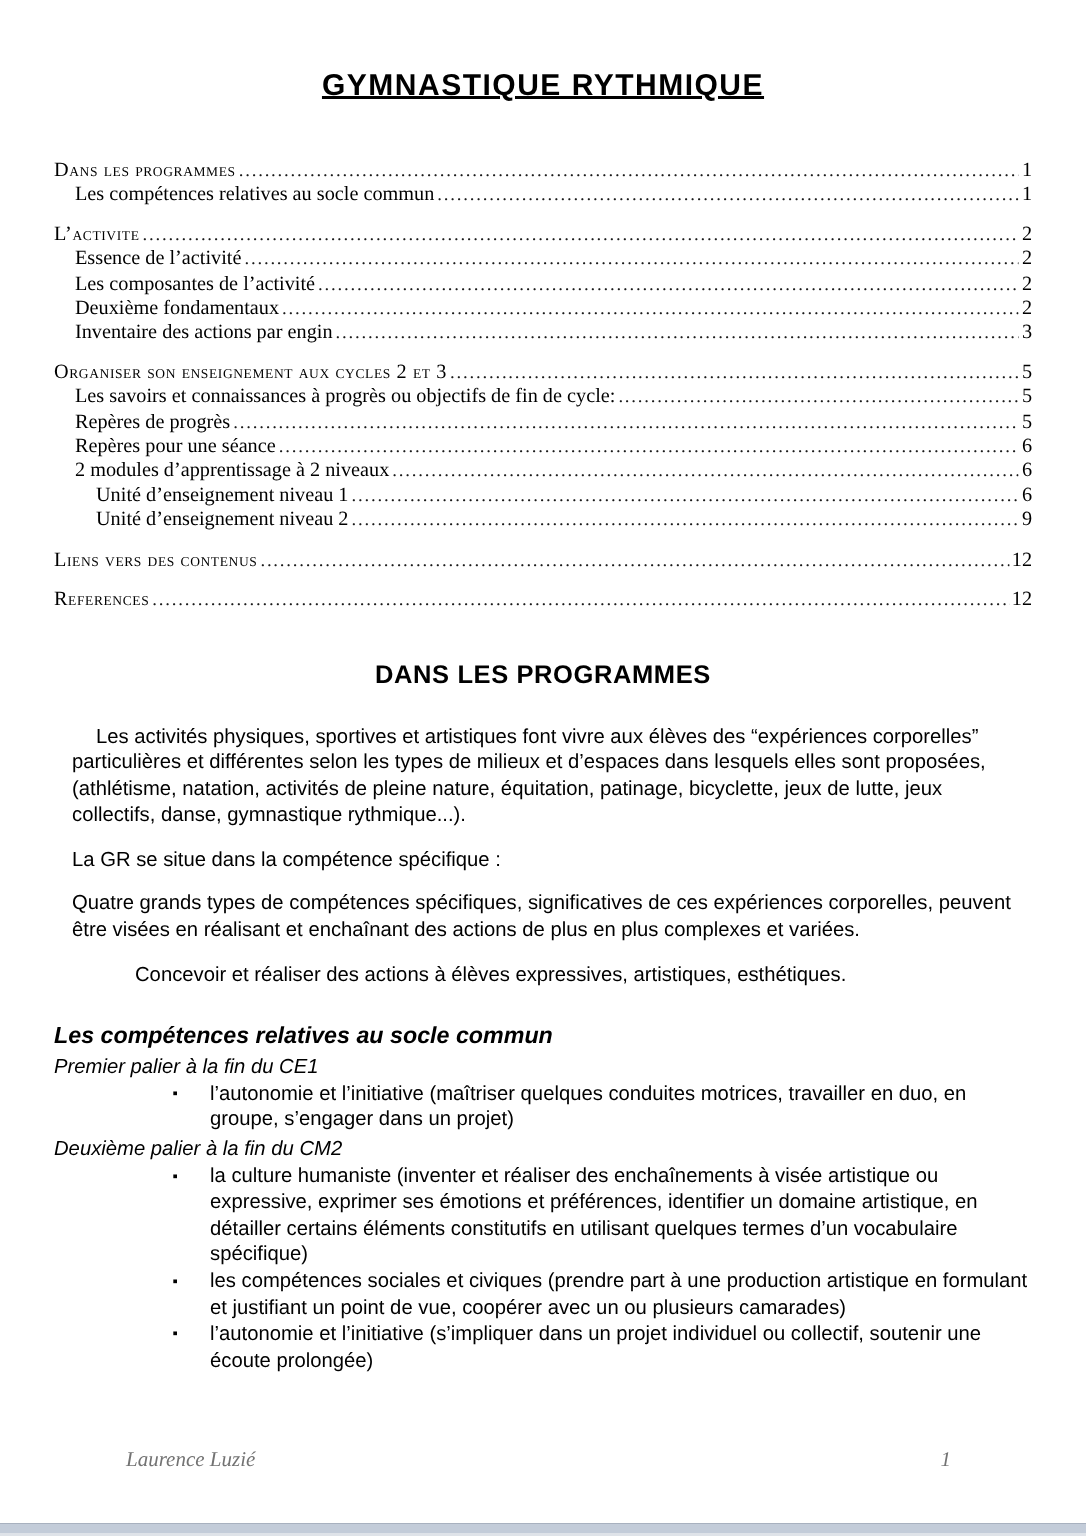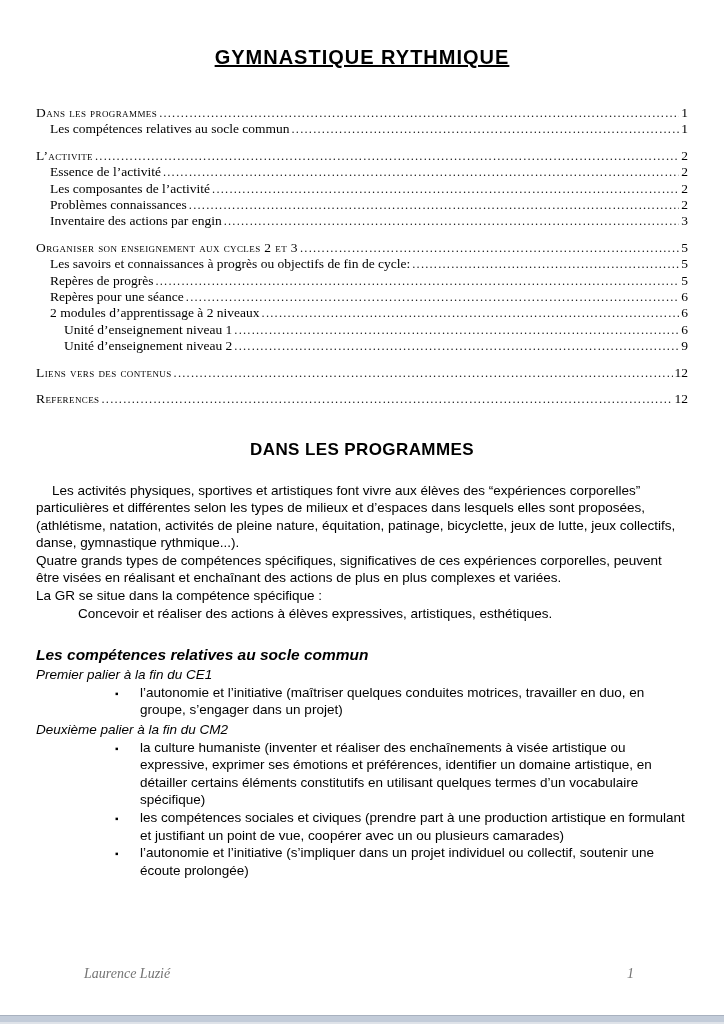--- a/index.html
+++ b/index.html
@@ -39,21 +39,21 @@
   }
   .toc-page { white-space:nowrap; }
 
   
   .section-heading {
     margin-top:32px;
     text-align:center;
     font-size:17px; font-weight:700; letter-spacing:0.4px;
   }
   .body-text { margin-top:22px; font-size:13.5px; line-height:17.6px; }
-  .body-text p { margin:0; }
+  .body-text p { margin:12px; }
   .first-indent { text-indent:16px; }
   .concevoir { padding-left:42px; }
 
   .socle-heading {
     margin-top:24px;
     font-size:15.5px; font-weight:700; font-style:italic;
   }
   .palier-label { font-style:italic; font-size:13.5px; line-height:17.6px; margin-top:2px; }
   .bullet-list { list-style:none; }
   .bullet-item { position:relative; padding-left:104px; font-size:13.5px; line-height:17.6px; }
@@ -107,21 +107,21 @@
         <span class="toc-label">Essence de l’activité</span>
         <span class="toc-leader"></span>
         <span class="toc-page">2</span>
       </div>
       <div class="toc-row lvl2">
         <span class="toc-label">Les composantes de l’activité</span>
         <span class="toc-leader"></span>
         <span class="toc-page">2</span>
       </div>
       <div class="toc-row lvl2">
-        <span class="toc-label">Problèmes connaissances</span>
+        <span class="toc-label">Deuxième fondamentaux</span>
         <span class="toc-leader"></span>
         <span class="toc-page">2</span>
       </div>
       <div class="toc-row lvl2">
         <span class="toc-label">Inventaire des actions par engin</span>
         <span class="toc-leader"></span>
         <span class="toc-page">3</span>
       </div>
 
       <div class="toc-row lvl1">
@@ -169,22 +169,22 @@
         <span class="toc-label">References</span>
         <span class="toc-leader"></span>
         <span class="toc-page">12</span>
       </div>
     </div>
 
     <div class="section">
       <h2 class="section-heading">DANS LES PROGRAMMES</h2>
       <div class="body-text">
         <p class="first-indent">Les activités physiques, sportives et artistiques font vivre aux élèves des “expériences corporelles” particulières et différentes selon les types de milieux et d’espaces dans lesquels elles sont proposées, (athlétisme, natation, activités de pleine nature, équitation, patinage, bicyclette, jeux de lutte, jeux collectifs, danse, gymnastique rythmique...).</p>
+        <p>La GR se situe dans la compétence spécifique :</p>
         <p>Quatre grands types de compétences spécifiques, significatives de ces expériences corporelles, peuvent être visées en réalisant et enchaînant des actions de plus en plus complexes et variées.</p>
-        <p>La GR se situe dans la compétence spécifique :</p>
         <p class="concevoir">Concevoir et réaliser des actions à élèves expressives, artistiques, esthétiques.</p>
       </div>
 
       <div class="subsection">
         <h3 class="socle-heading">Les compétences relatives au socle commun</h3>
 
         <p class="palier-label">Premier palier à la fin du CE1</p>
         <ul class="bullet-list">
           <li class="bullet-item">
             <span class="bullet-glyph">▪</span>

